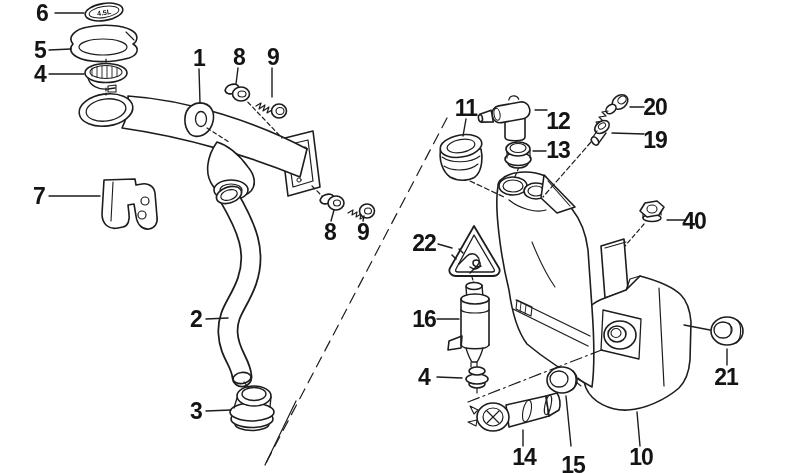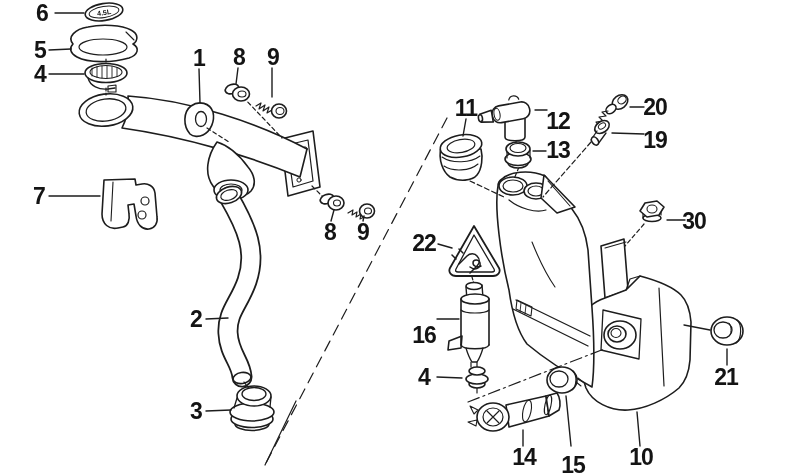--- a/index.html
+++ b/index.html
@@ -306,22 +306,22 @@
 <div class="callout" style="left:39px;top:196px">7</div>
 <div class="callout" style="left:196px;top:319px">2</div>
 <div class="callout" style="left:196px;top:411px">3</div>
 <div class="callout" style="left:330px;top:232px">8</div>
 <div class="callout" style="left:363px;top:232px">9</div>
 <div class="callout" style="left:466px;top:108px">11</div>
 <div class="callout" style="left:558px;top:121px">12</div>
 <div class="callout" style="left:558px;top:150px">13</div>
 <div class="callout" style="left:655px;top:107px">20</div>
 <div class="callout" style="left:655px;top:140px">19</div>
-<div class="callout" style="left:694px;top:221px">30</div>
+<div class="callout" style="left:694px;top:221px">40</div>
 <div class="callout" style="left:424px;top:243px">22</div>
-<div class="callout" style="left:424px;top:335px">16</div>
+<div class="callout" style="left:424px;top:319px">16</div>
 <div class="callout" style="left:424px;top:377px">4</div>
 <div class="callout" style="left:524px;top:457px">14</div>
 <div class="callout" style="left:573px;top:465px">15</div>
 <div class="callout" style="left:641px;top:457px">10</div>
 <div class="callout" style="left:726px;top:377px">21</div>
 
 </div>
 
 </body></html>

